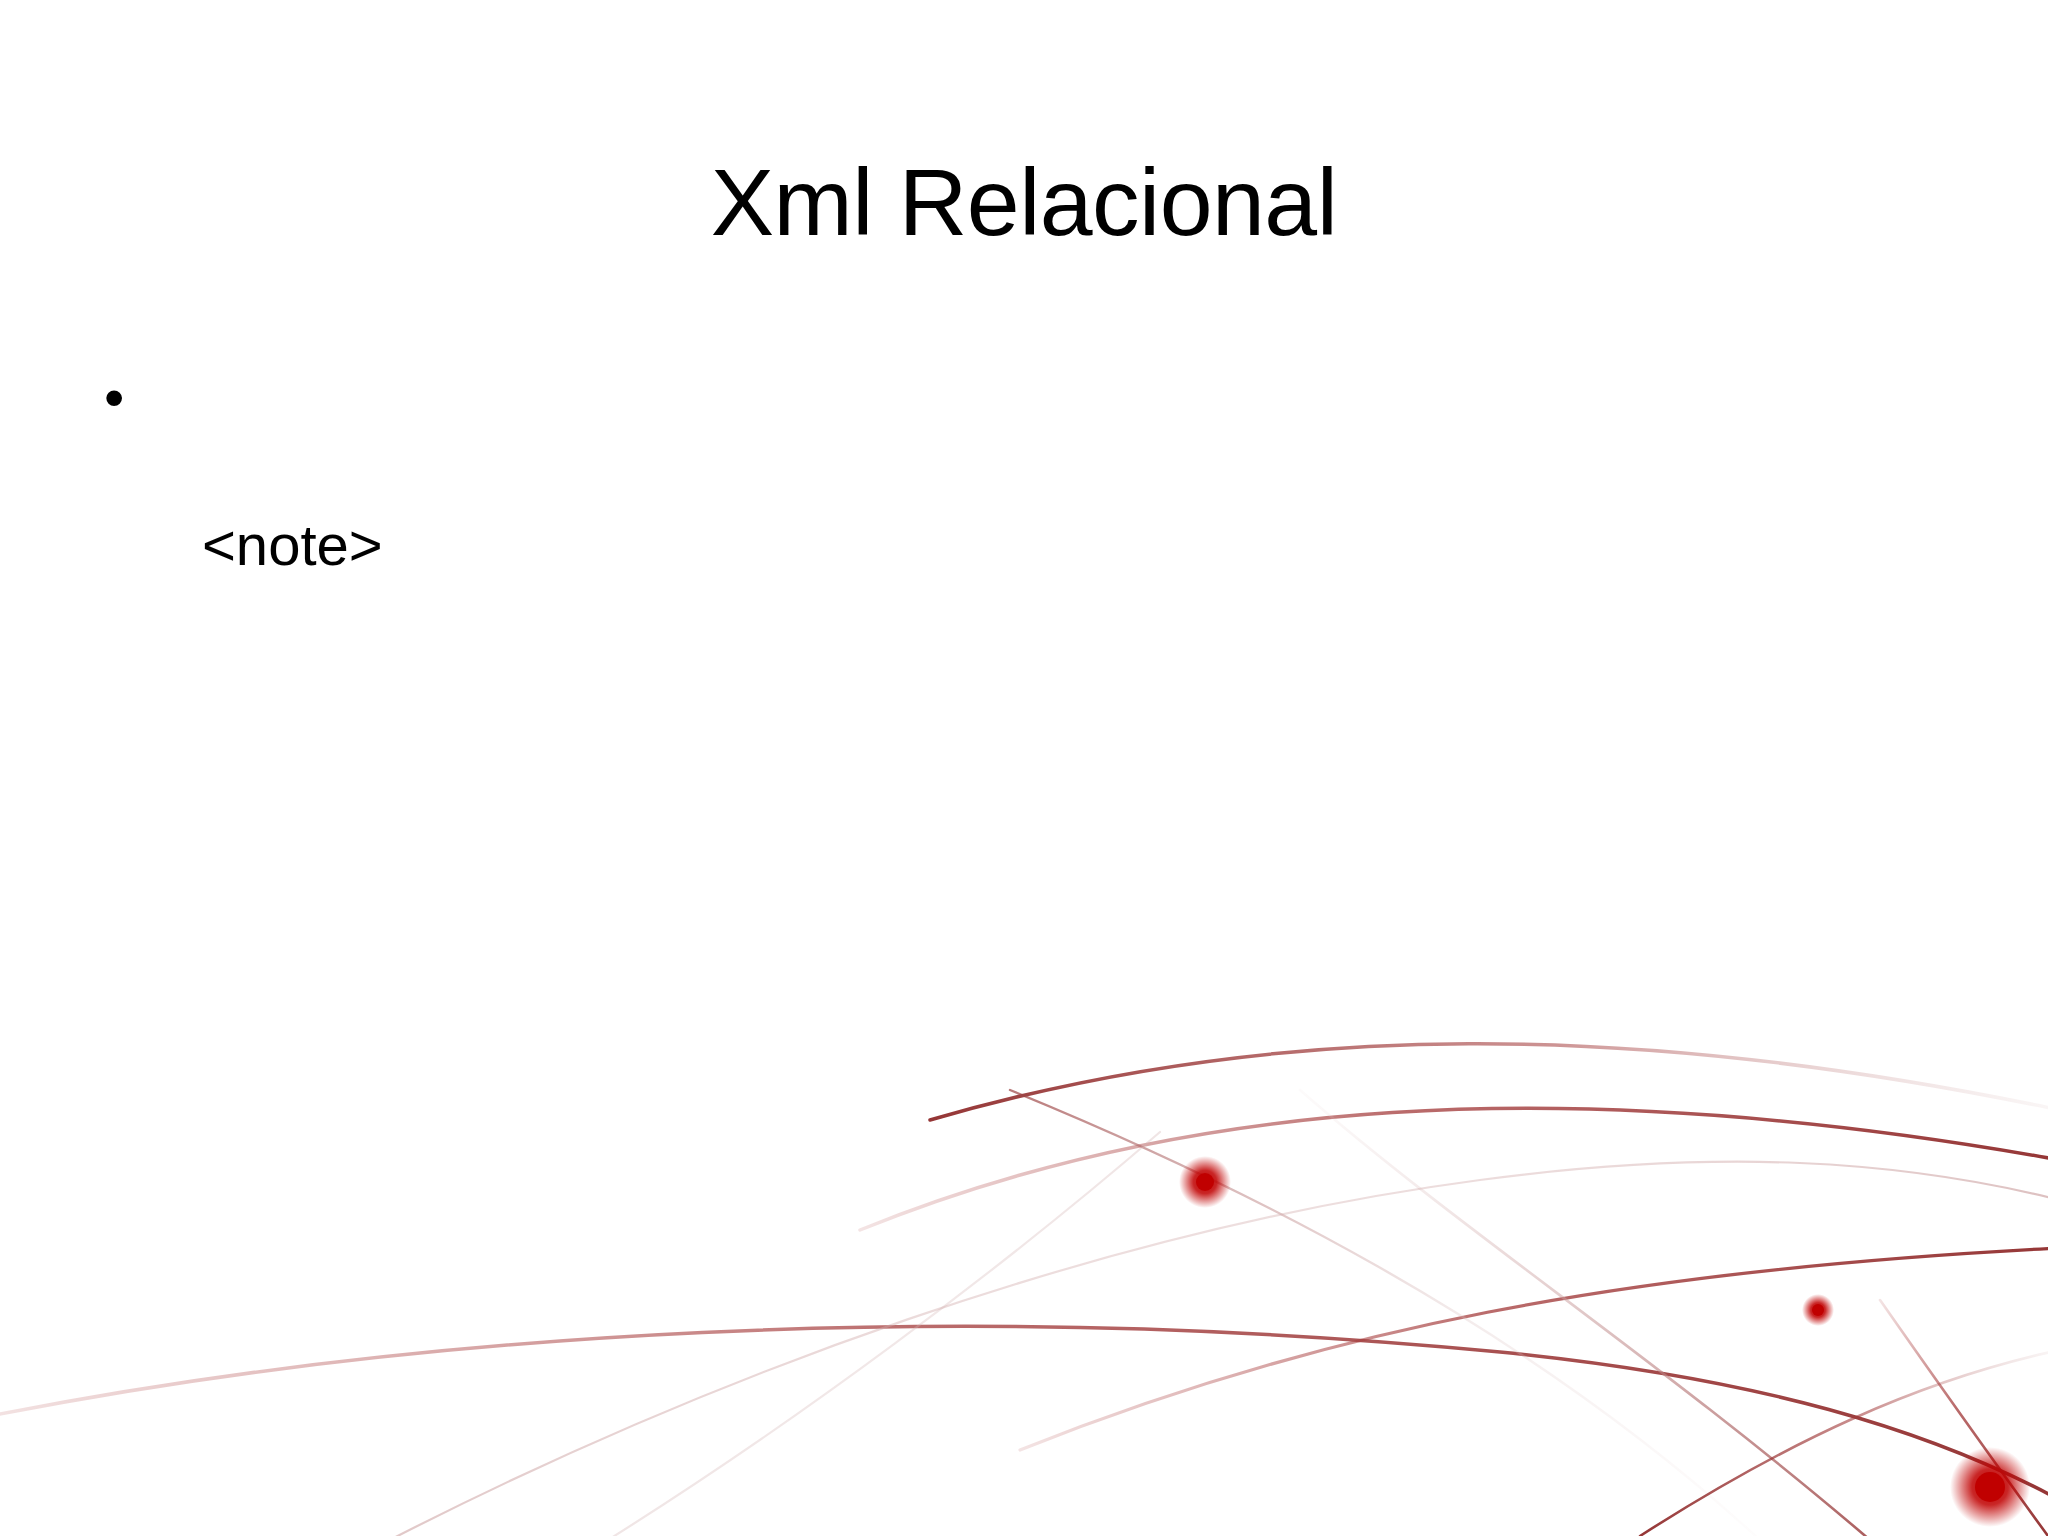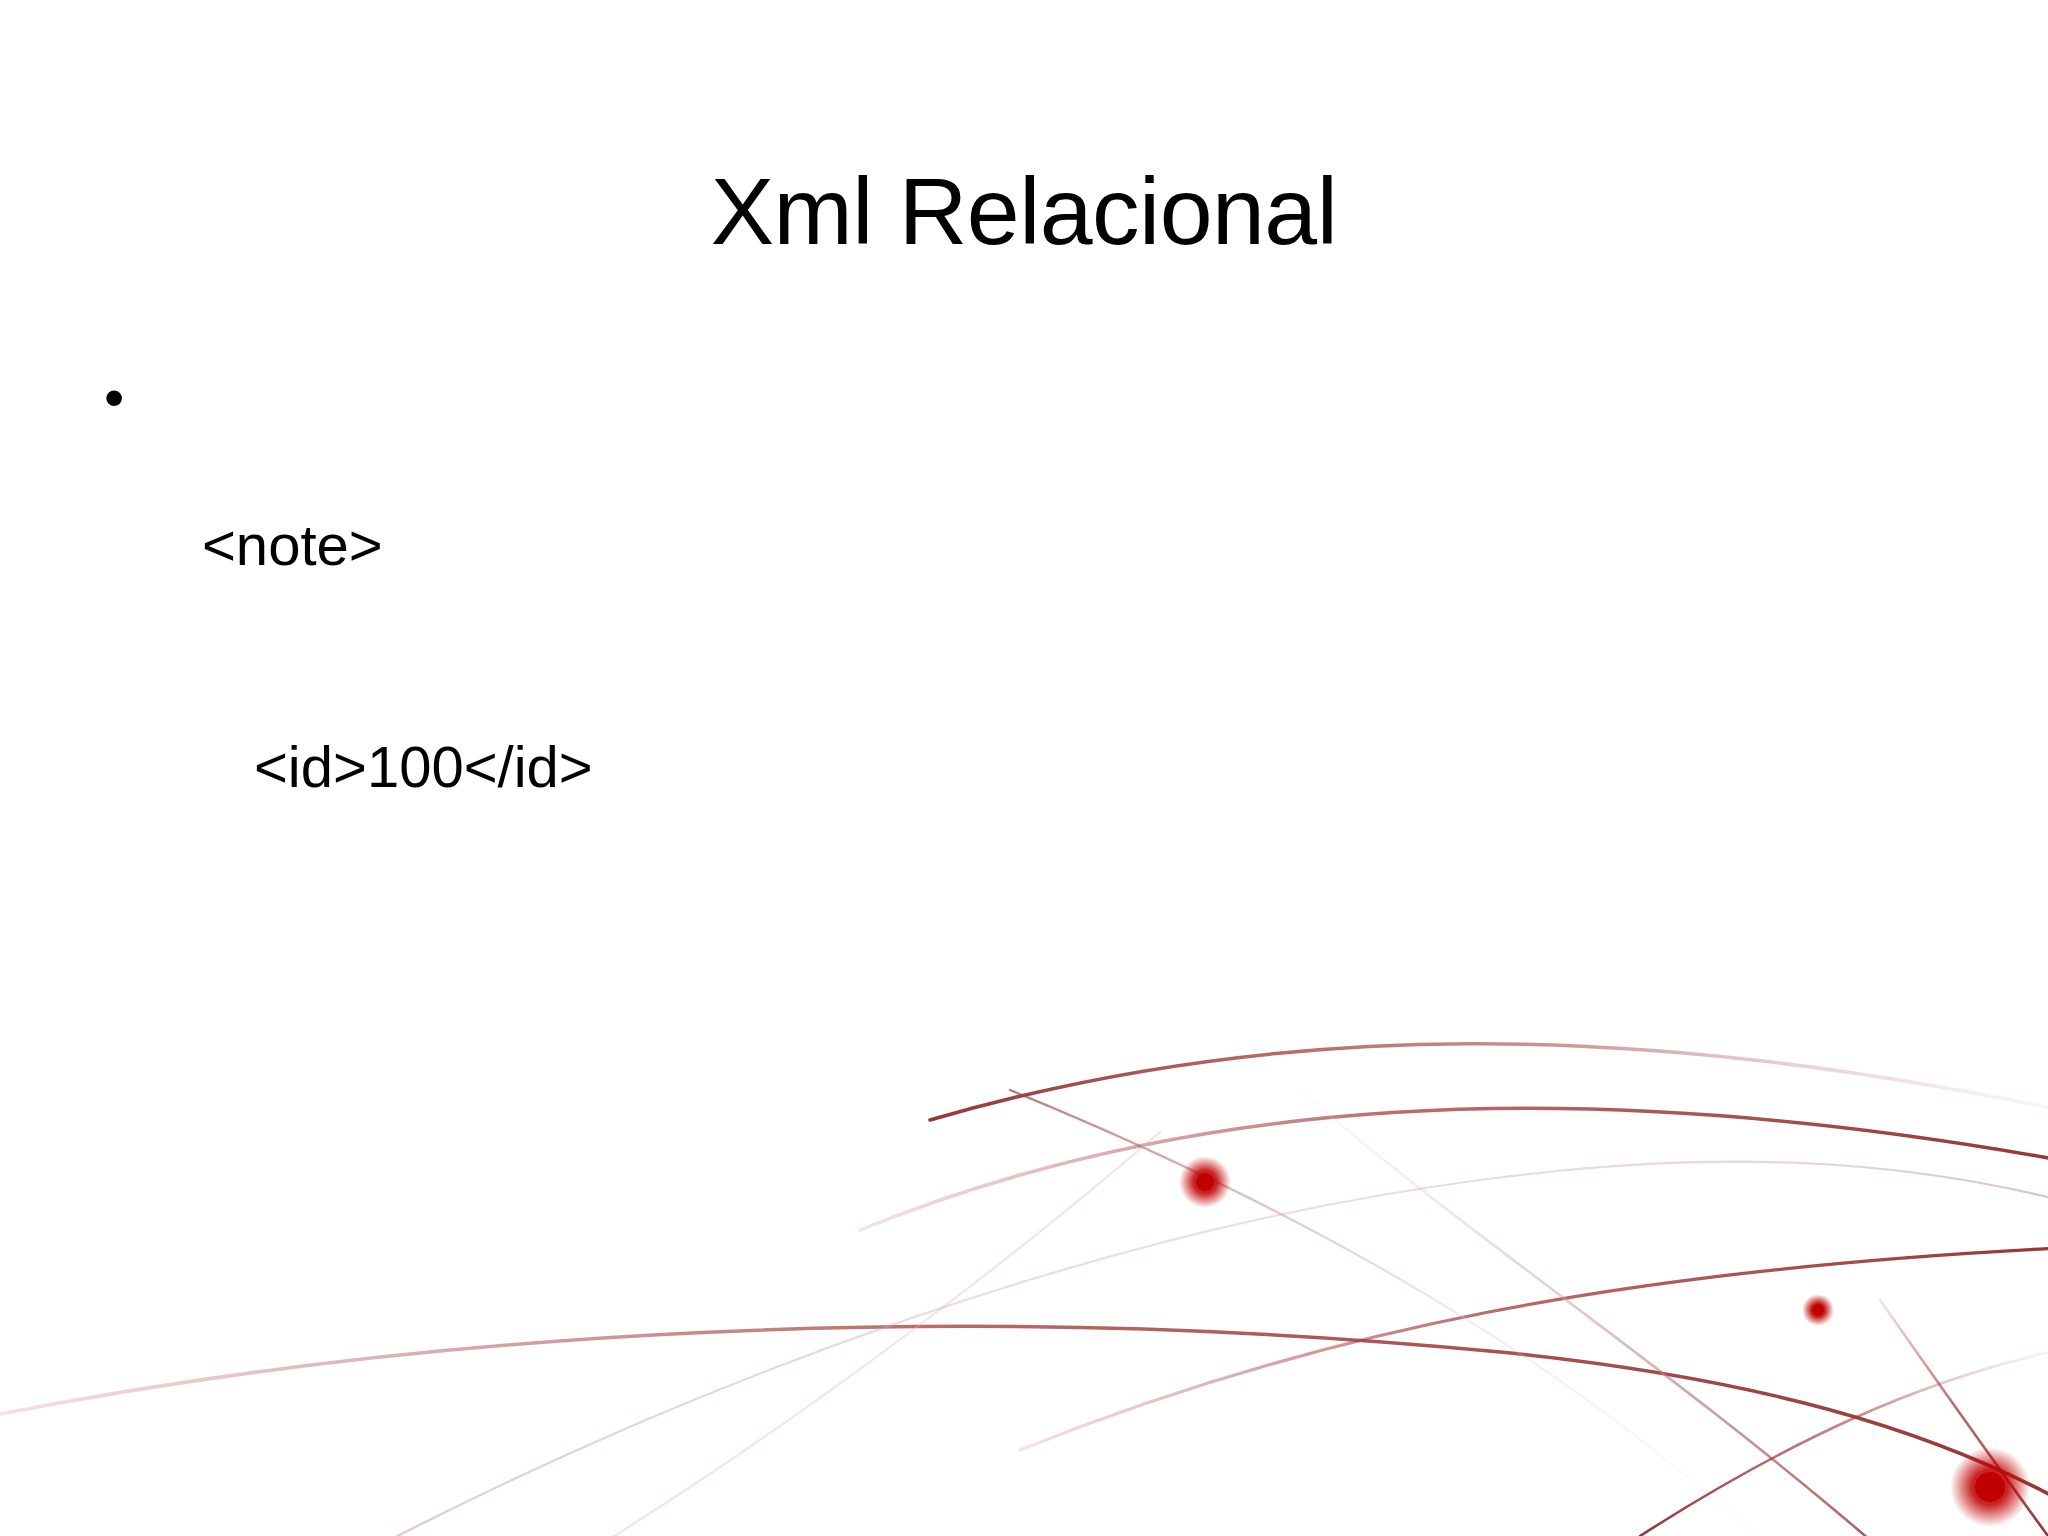--- a/index.html
+++ b/index.html
@@ -25,21 +25,21 @@
     top: 0;
     width: 2048px;
     height: 1536px;
     z-index: 0;
     pointer-events: none;
   }
   
   #title {
     position: absolute;
     left: 0;
-    top: 96px;
+    top: 87px;
     width: 2048px;
     text-align: center;
     font-family: "Liberation Sans", sans-serif;
     font-size: 95px;
     line-height: 1.08;
     font-weight: 400;
     color: #000000;
     letter-spacing: -0.5px;
     z-index: 2;
   }
@@ -153,21 +153,20 @@
     </g>
   </svg>
 
   <h1 id="title">Xml Relacional</h1>
 
   <div id="content">
     <div class="bullet-row">
       <span class="bullet-marker">•</span>
       <div class="code-block">
         <span class="code-line indent-1">&lt;note&gt;</span>
-        <span class="code-line indent-2">&lt;id&gt;100&lt;/id&gt;</span>
         
         
         
         
         
         
         
       </div>
     </div>
   </div>

